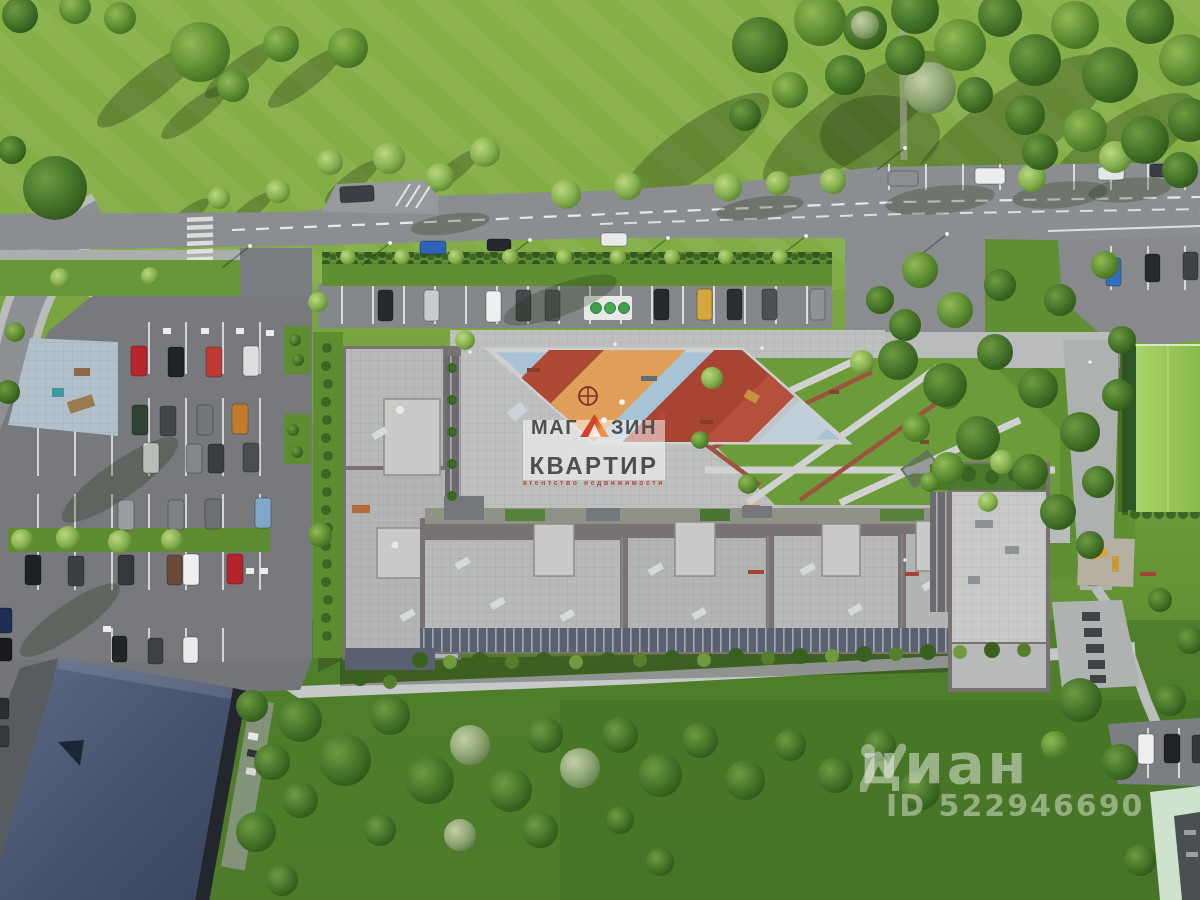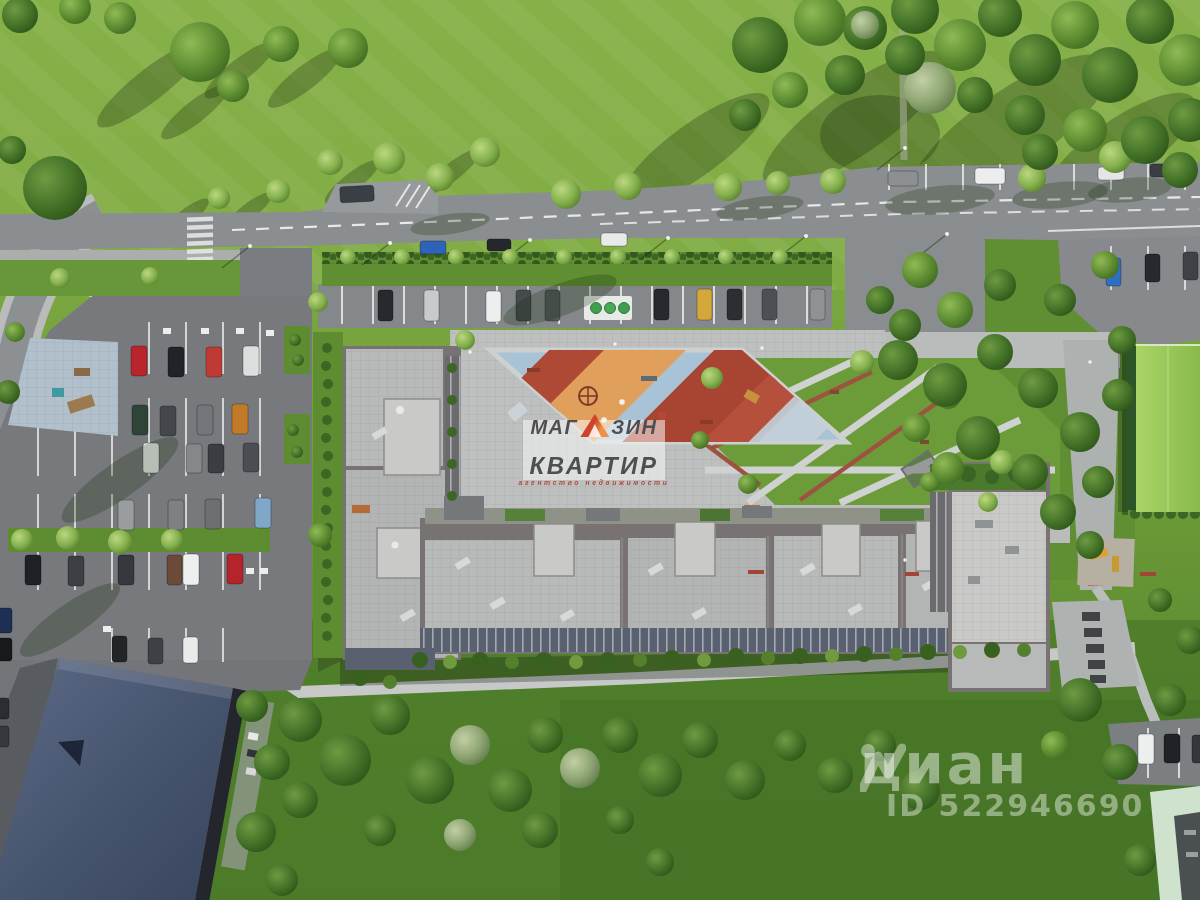--- a/index.html
+++ b/index.html
@@ -2,21 +2,21 @@
 <html style="--grass-top: #85ae47; --grass-mid: #6f9e3a; --grass-dark: #4f7d2b; --road: #8b8e90; --asphalt: #797c80; --paver: #bdc0bf; --roof: #b7bab9; --roof-light: #c9cac7; --facade: #787272; --balcony: #596070; --slate-roof: #4e5b77; --lime-roof: #9cc95c; --mint-roof: #cfe2cd; --playground-blue: #a9c3d6; --playground-red: #ae4936; --playground-orange: #e0a05c; --wm-text: #4f4f4f; --wm-red: #b5483a; --wm-tri-dark: #cf4428; --wm-tri-light: #ef9146; --cian-white: rgba(255,255,255,0.45);"><head>
 <meta charset="utf-8">
 <style>
   html,body{margin:0;padding:0;background:#222;}
   .canvas{position:relative;width:1200px;height:900px;overflow:hidden;
           font-family:"Liberation Sans",sans-serif;}
   .canvas svg{position:absolute;left:0;top:0;}
   
   .wm-box{position:absolute;left:523px;top:420px;width:142px;height:60px;
           background:rgba(250,250,250,.55);display:flex;flex-direction:column;
-          align-items:center;justify-content:center;z-index:10;font-style:italic;}
+          align-items:center;justify-content:center;z-index:10;}
   .wm-l1{font-size:20px;font-weight:bold;color:var(--wm-text);letter-spacing:1.5px;
          line-height:20px;display:flex;align-items:flex-end;}
   .tri{display:inline-block;width:29px;height:23px;position:relative;margin:0 2px;
        background:linear-gradient(115deg,var(--wm-tri-dark) 45%,var(--wm-tri-light) 72%);
        clip-path:polygon(50% 0,100% 100%,0 100%);}
   .tri-in{position:absolute;left:28%;top:44%;width:44%;height:56%;
           background:rgba(255,255,255,.85);clip-path:polygon(50% 0,100% 100%,0 100%);}
   .wm-l2{font-size:24px;font-weight:bold;color:var(--wm-text);letter-spacing:2.5px;
          line-height:23px;margin-top:17px;}
   .wm-l3{font-size:6.8px;font-weight:bold;color:var(--wm-red);letter-spacing:2.6px;

